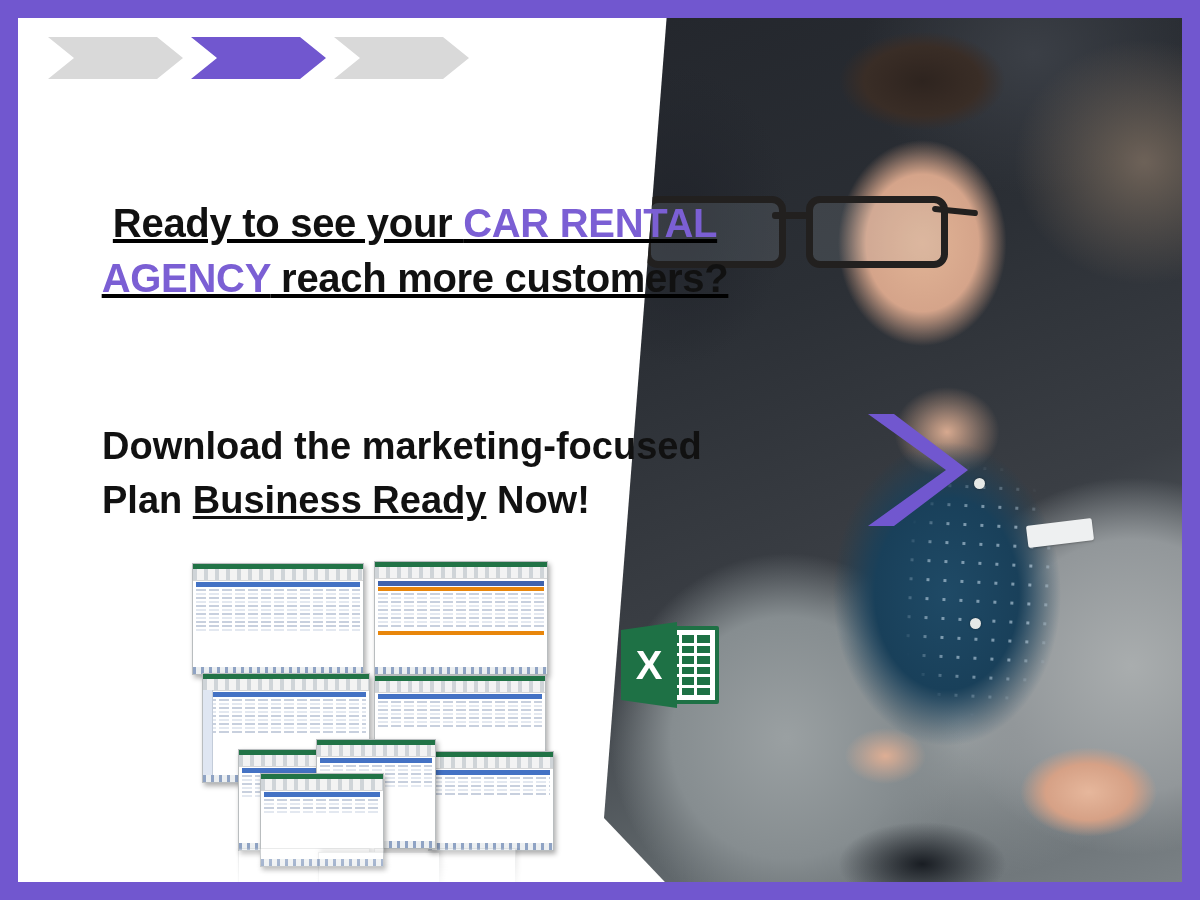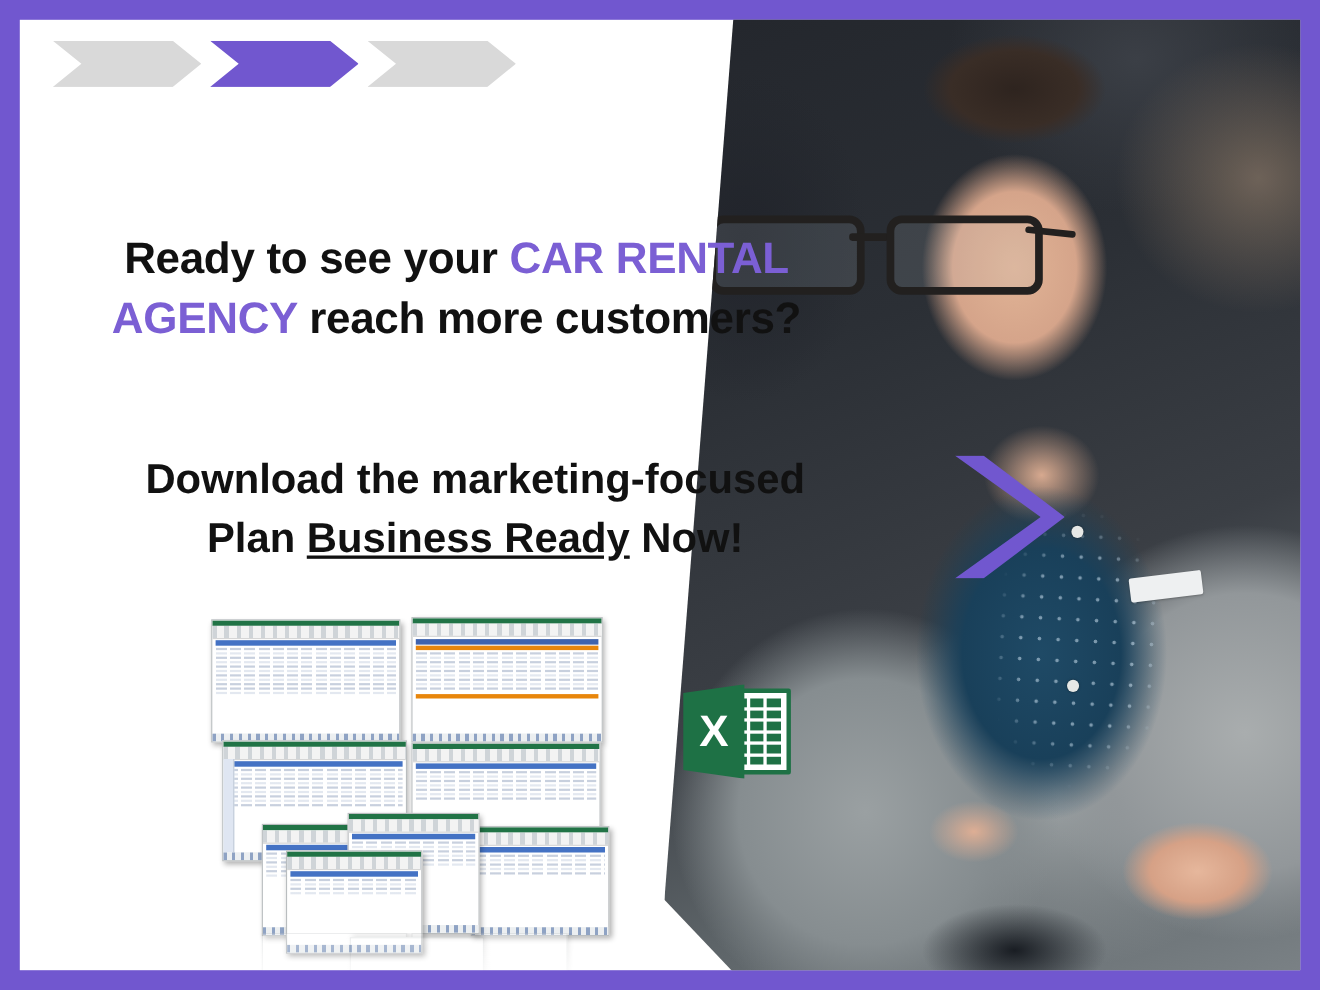--- a/index.html
+++ b/index.html
@@ -98,31 +98,31 @@
   
   .steps{position:absolute;left:30px;top:19px;display:flex;gap:8px;}
   .step{
     width:135px;height:42px;background:#d9d9d9;
     -webkit-clip-path:polygon(0 0, calc(100% - 26px) 0, 100% 50%, calc(100% - 26px) 100%, 0 100%, 26px 50%);
     clip-path:polygon(0 0, calc(100% - 26px) 0, 100% 50%, calc(100% - 26px) 100%, 0 100%, 26px 50%);
   }
   .step.active{background:#7157cf;}
 
   
-  .copy{position:absolute;left:72px;top:190px;width:650px;}
+  .copy{position:absolute;left:72px;top:178px;width:650px;text-decoration:underline;}
   .headline{
     font-size:40px;font-weight:bold;color:#111;
     line-height:1.38;letter-spacing:-.3px;text-align:center;
     margin:0;
   }
   .hl-accent{color:#7b5fd4;}
   .subcopy{
     position:absolute;left:72px;top:390px;width:680px;
     font-size:38px;font-weight:bold;color:#111;
-    line-height:1.42;text-align:center;margin:2px;
+    line-height:1.42;margin:12px;
   }
   .u{text-decoration:underline;text-underline-offset:3px;}
 
   
   .excel-icon{position:absolute;left:603px;top:604px;width:98px;height:86px;}
   .xi-doc{position:absolute;right:0;top:4px;width:62px;height:78px;background:#fff;border:4px solid #1e7145;border-radius:2px;box-sizing:border-box;}
   .xi-grid{position:absolute;inset:5px;display:grid;grid-template-columns:repeat(3,1fr);grid-template-rows:repeat(6,1fr);gap:3px;}
   .xi-grid i{background:#1e7145;display:block;}
   .xi-flap{
     position:absolute;left:0;top:0;width:56px;height:86px;background:#1e7145;

